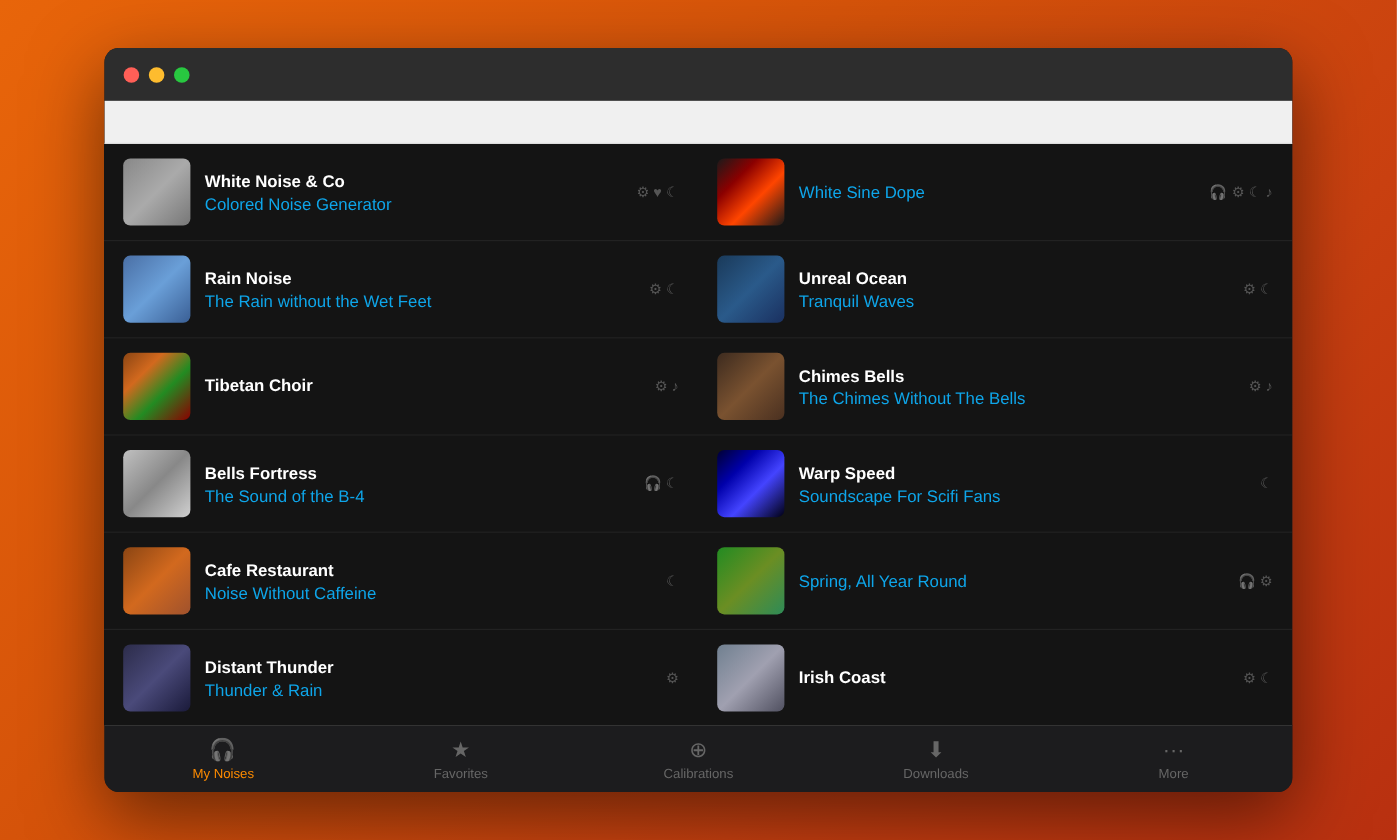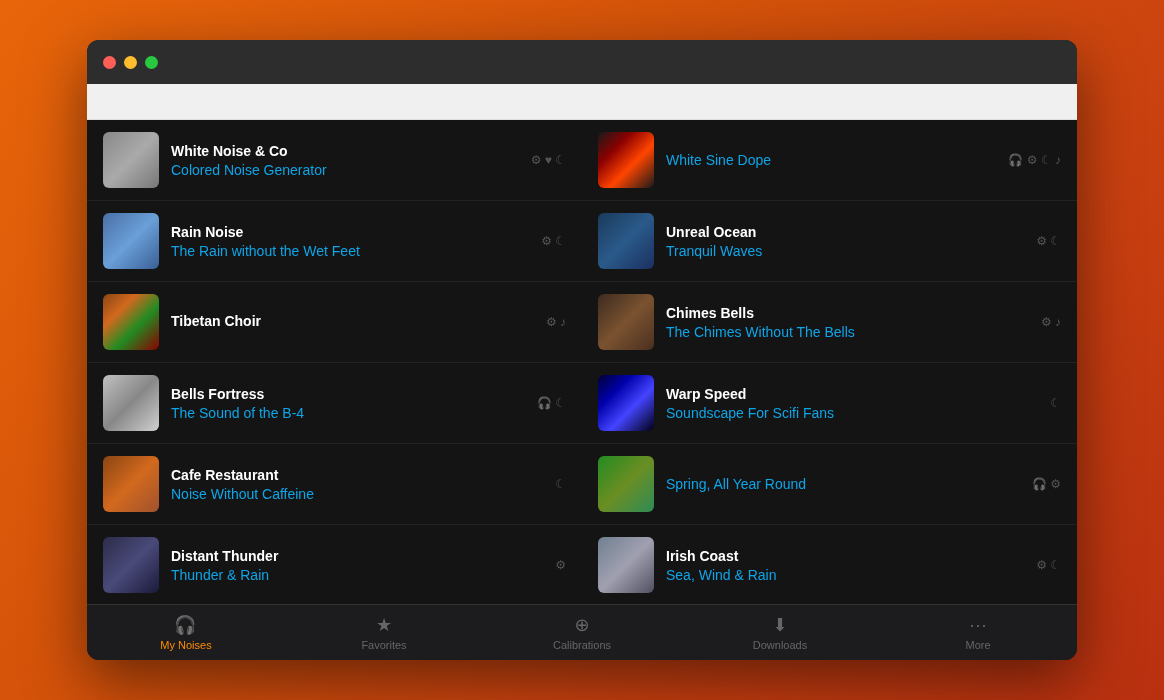--- a/index.html
+++ b/index.html
@@ -273,21 +273,20 @@
     <div class="noise-thumb thumb-spring-walk"></div>
     <div class="noise-info">
       <div class="noise-subtitle">Spring, All Year Round</div>
     </div>
     <div class="noise-icons">🎧 ⚙</div>
   </div>
         <div class="noise-item">
     <div class="noise-thumb thumb-irish-coast"></div>
     <div class="noise-info">
       <div class="noise-title">Irish Coast</div>
-      <div class="noise-subtitle">Sea, Wind &amp; Rain</div>
     </div>
     <div class="noise-icons">⚙ ☾</div>
   </div>
       </div>
   </div>
 
   <div class="bottom-nav" id="bottom-nav">
   <div class="nav-item active">
     <span class="nav-icon">🎧</span>
     <span>My Noises</span>

